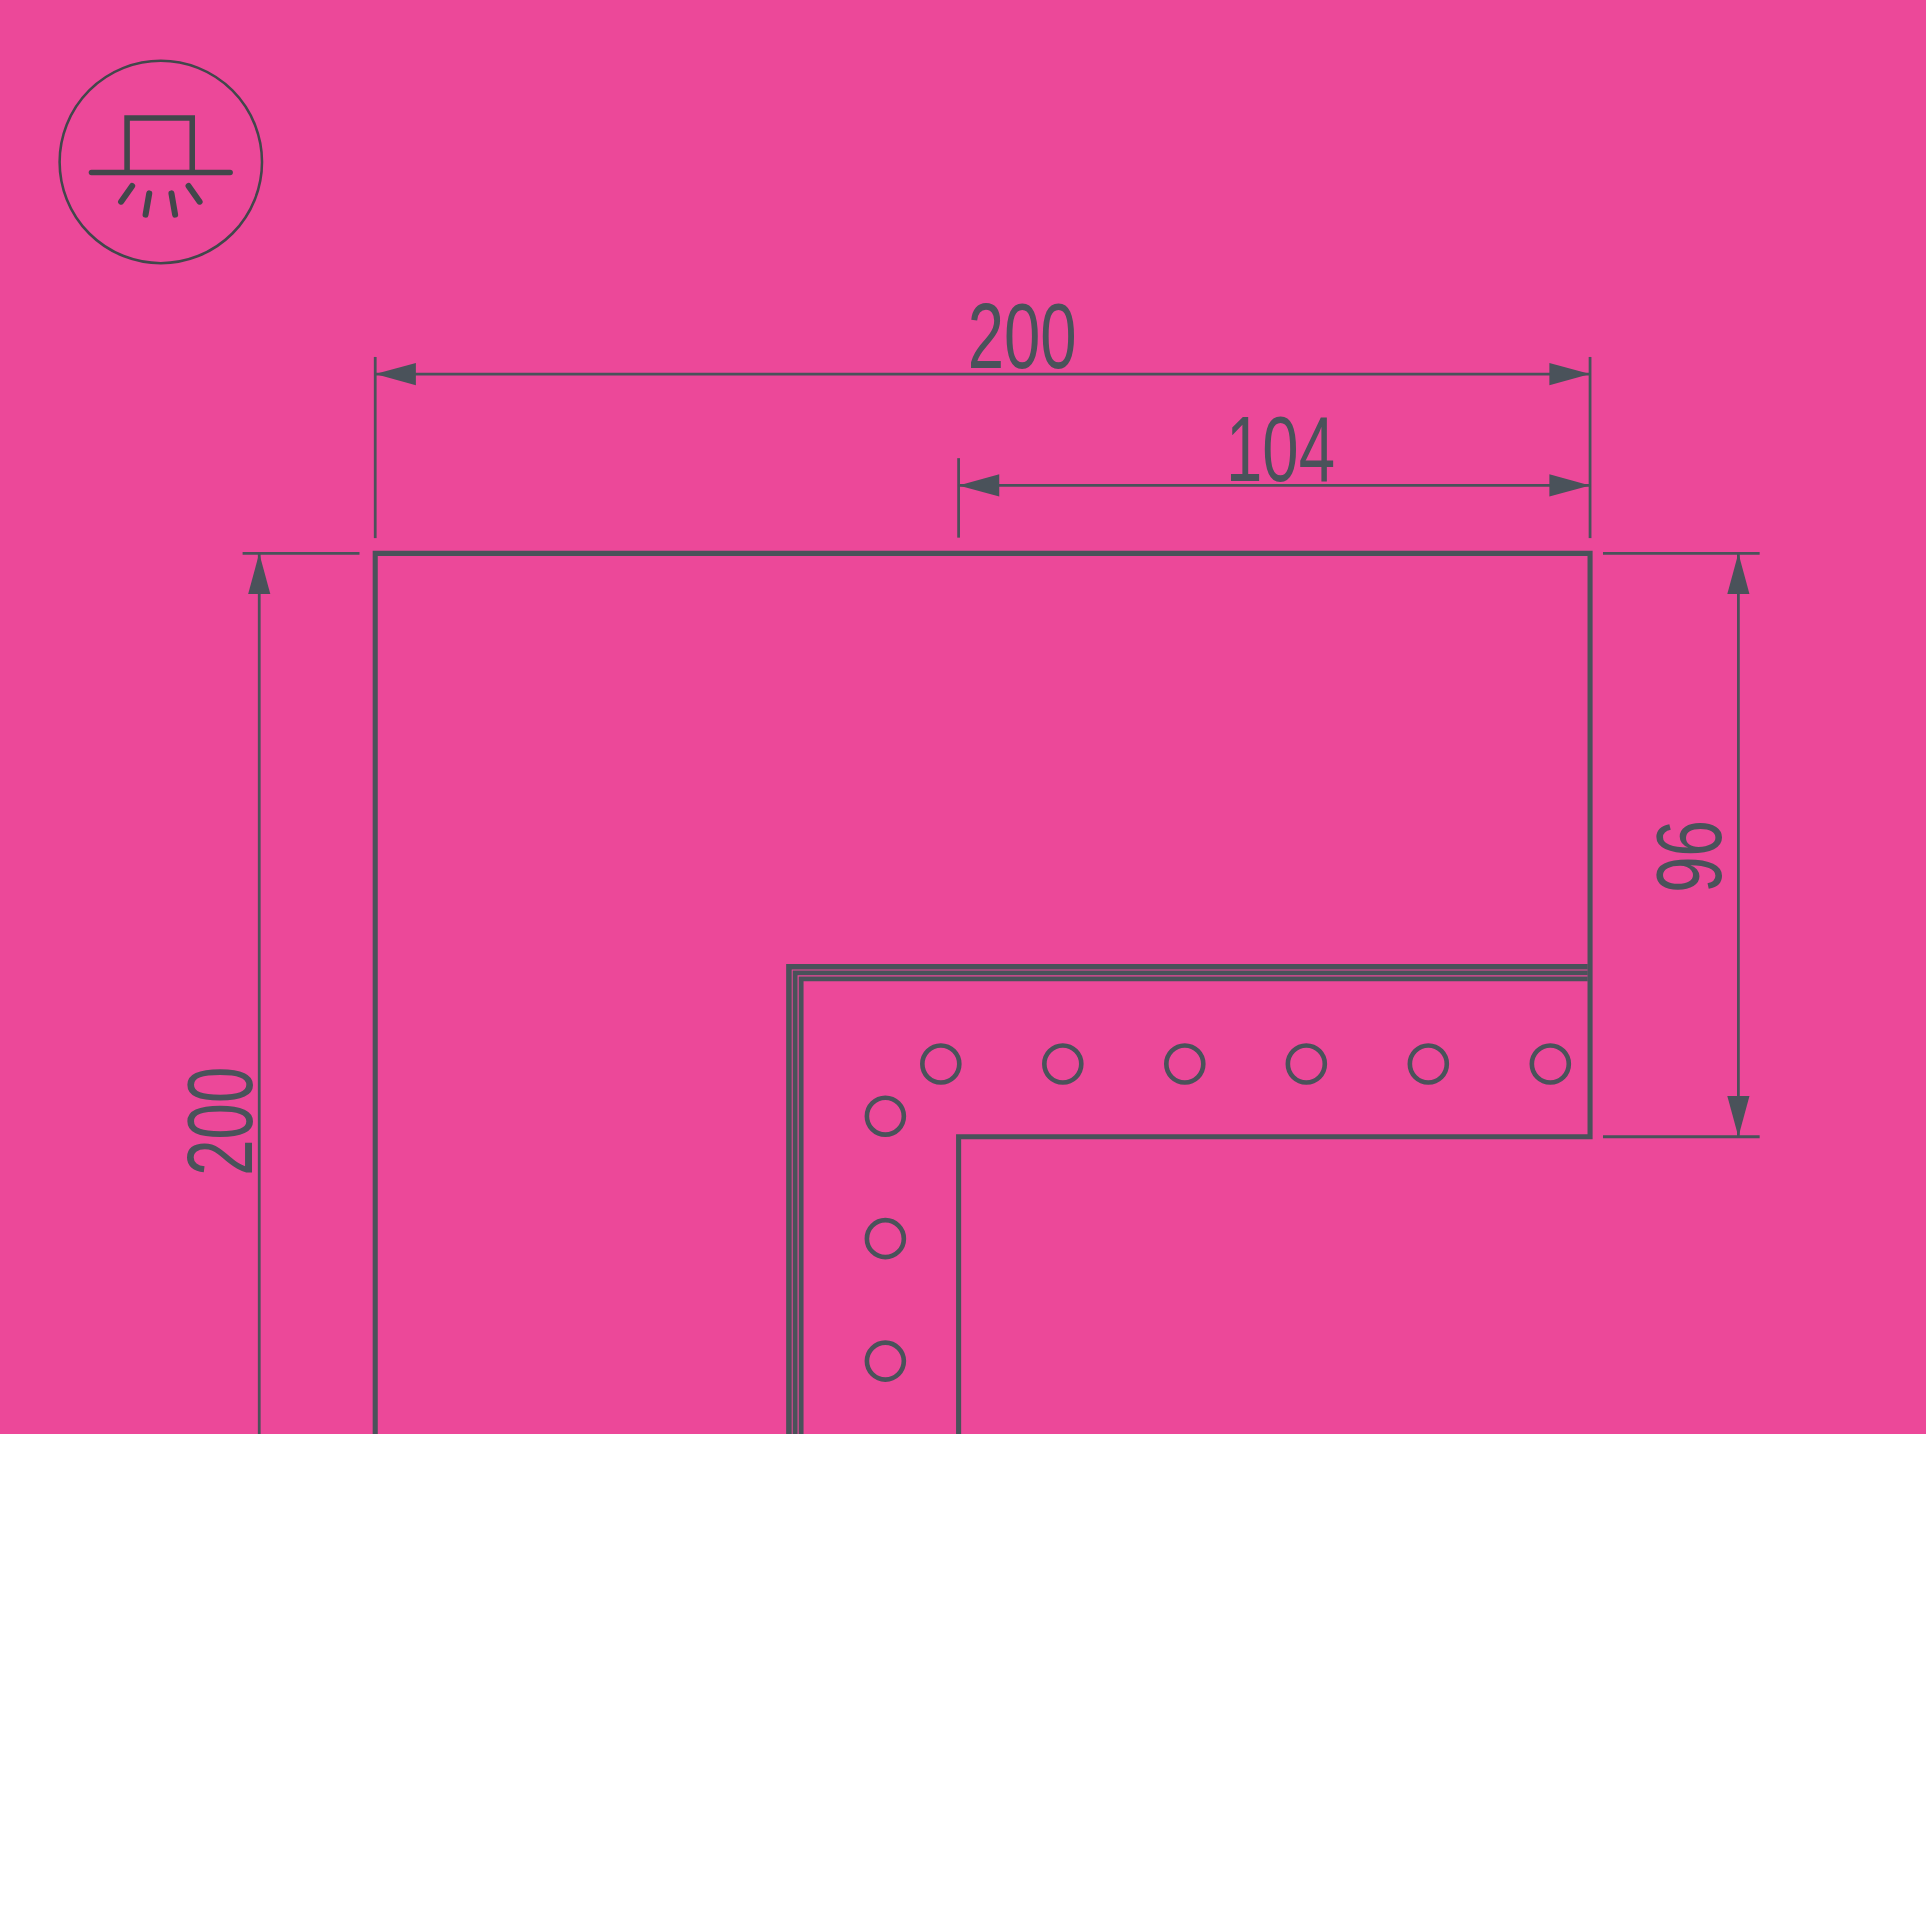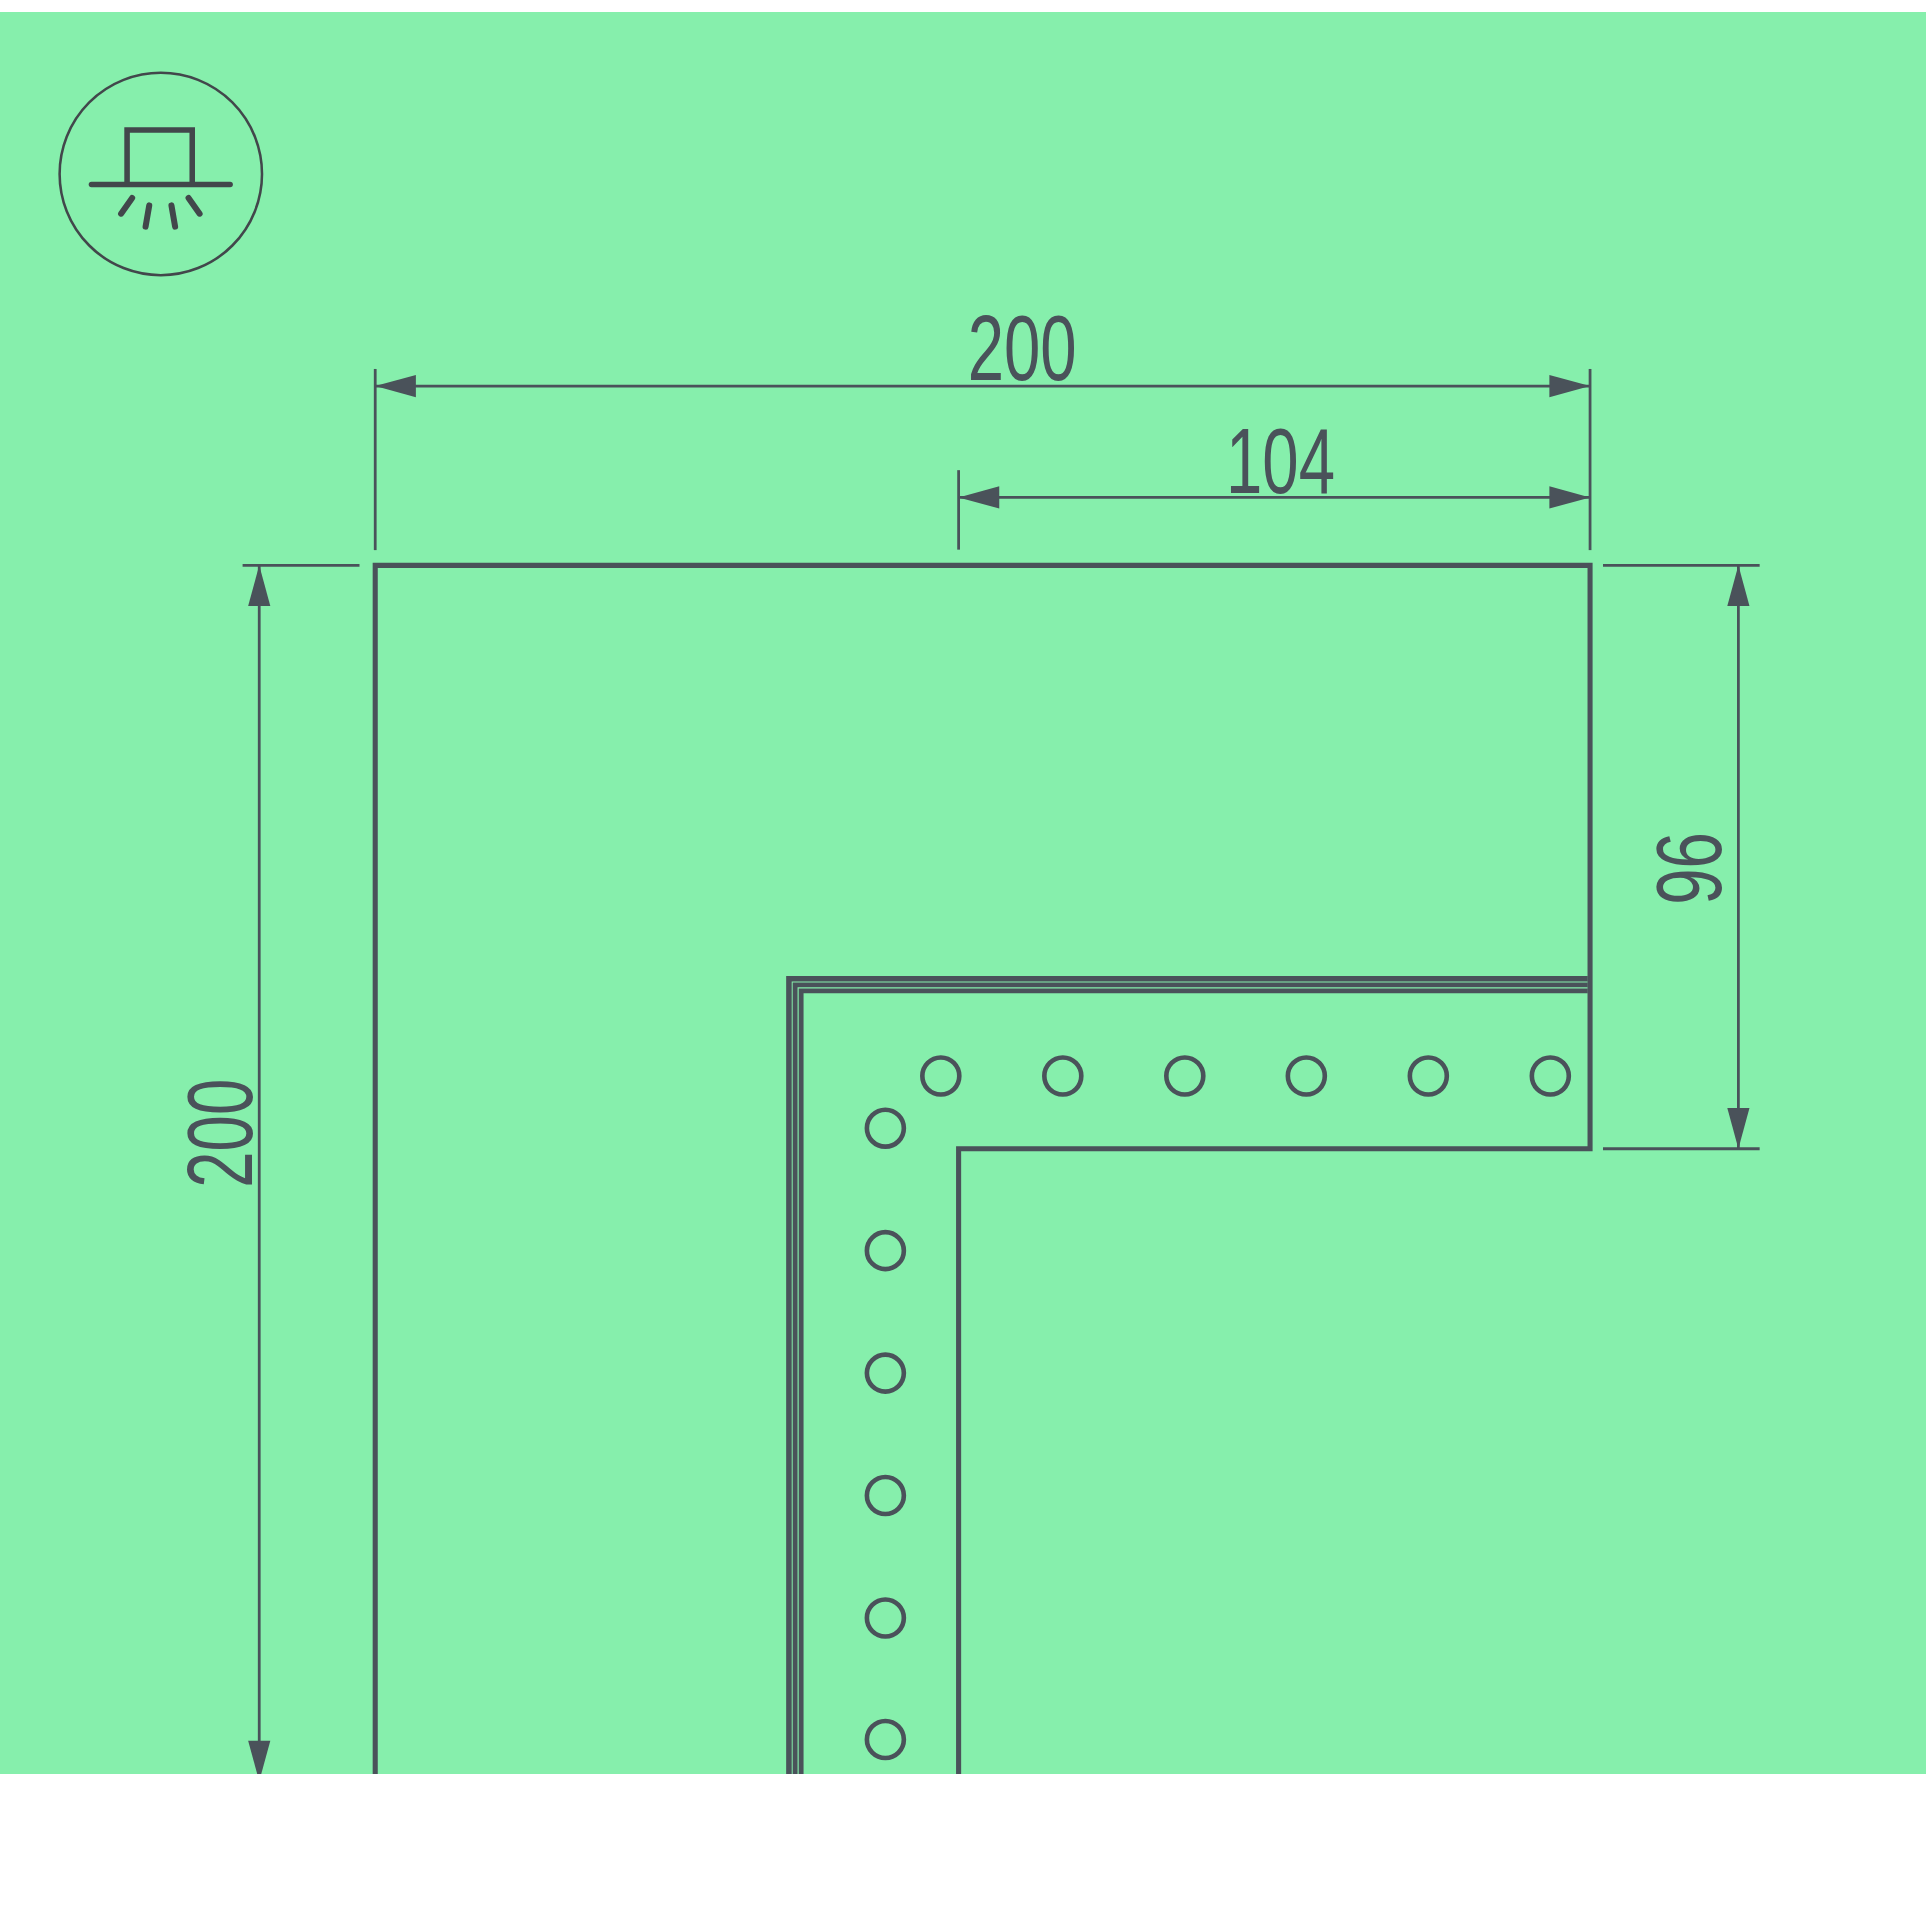--- a/index.html
+++ b/index.html
@@ -1,16 +1,16 @@
 <!DOCTYPE html>
 <html style="font-size:7.4px"><head>
 <meta charset="utf-8">
 <style>
   html,body{margin:0;padding:0;background:#ffffff;}
-  #page{position:relative;width:1926px;height:1762px;background:#86efac;overflow:hidden;margin-top:12px;}
+  #page{position:relative;width:1926px;height:1434px;background:#ec4899;overflow:hidden;}
   svg{position:absolute;left:0;top:0;}
   text{font-family:"Liberation Sans", sans-serif;fill:#4A525A;}
 </style>
 </head>
 <body>
 <div id="page">
 <svg width="1926" height="1926" viewBox="0 0 4168 4167">
 
   <g stroke="#42474B" fill="none">
 

